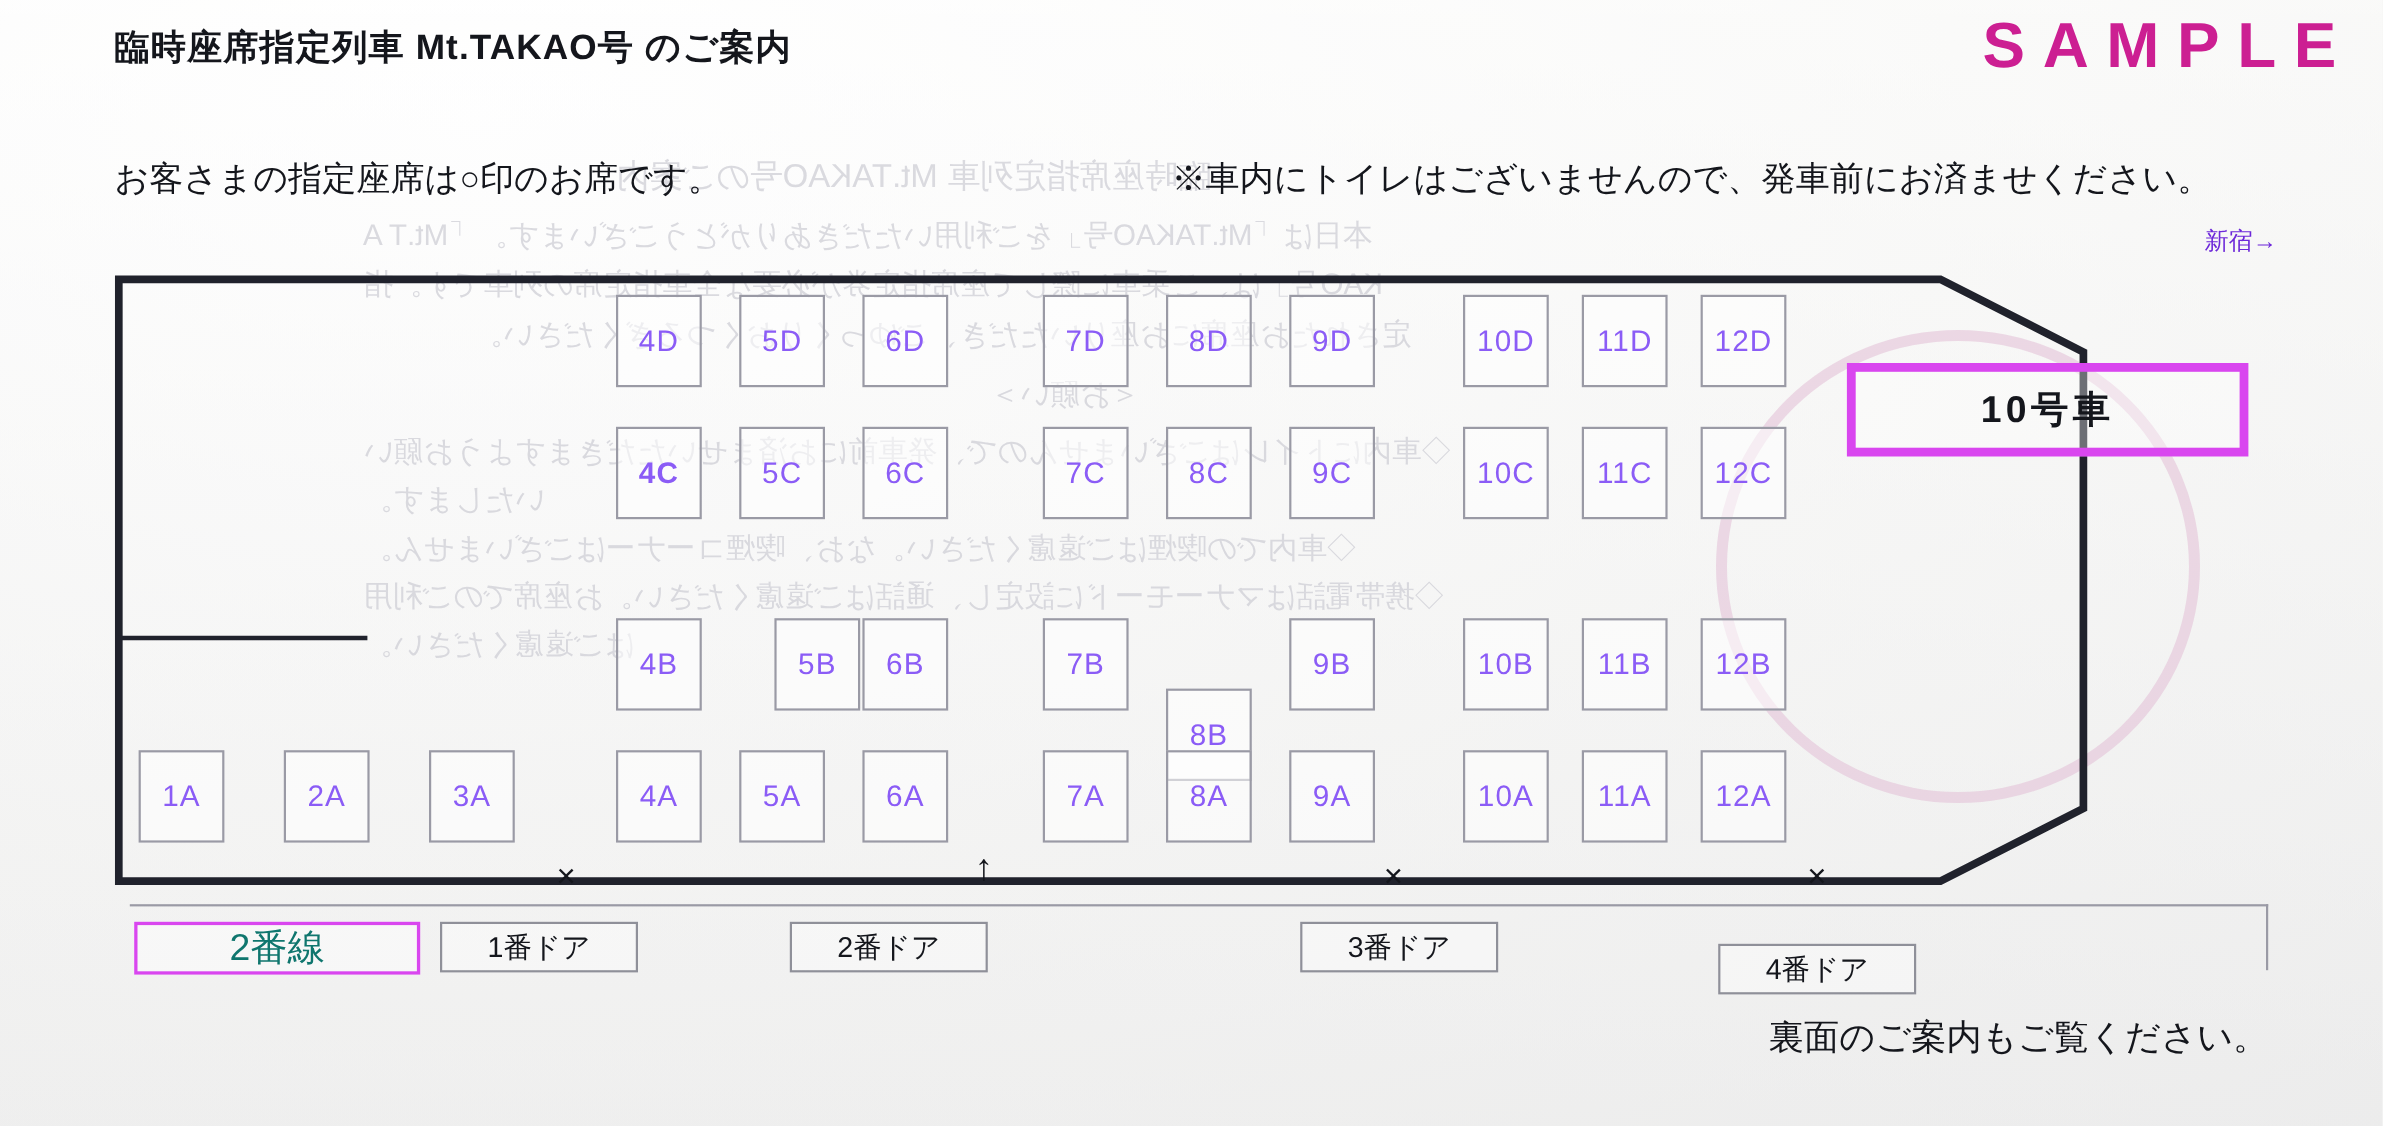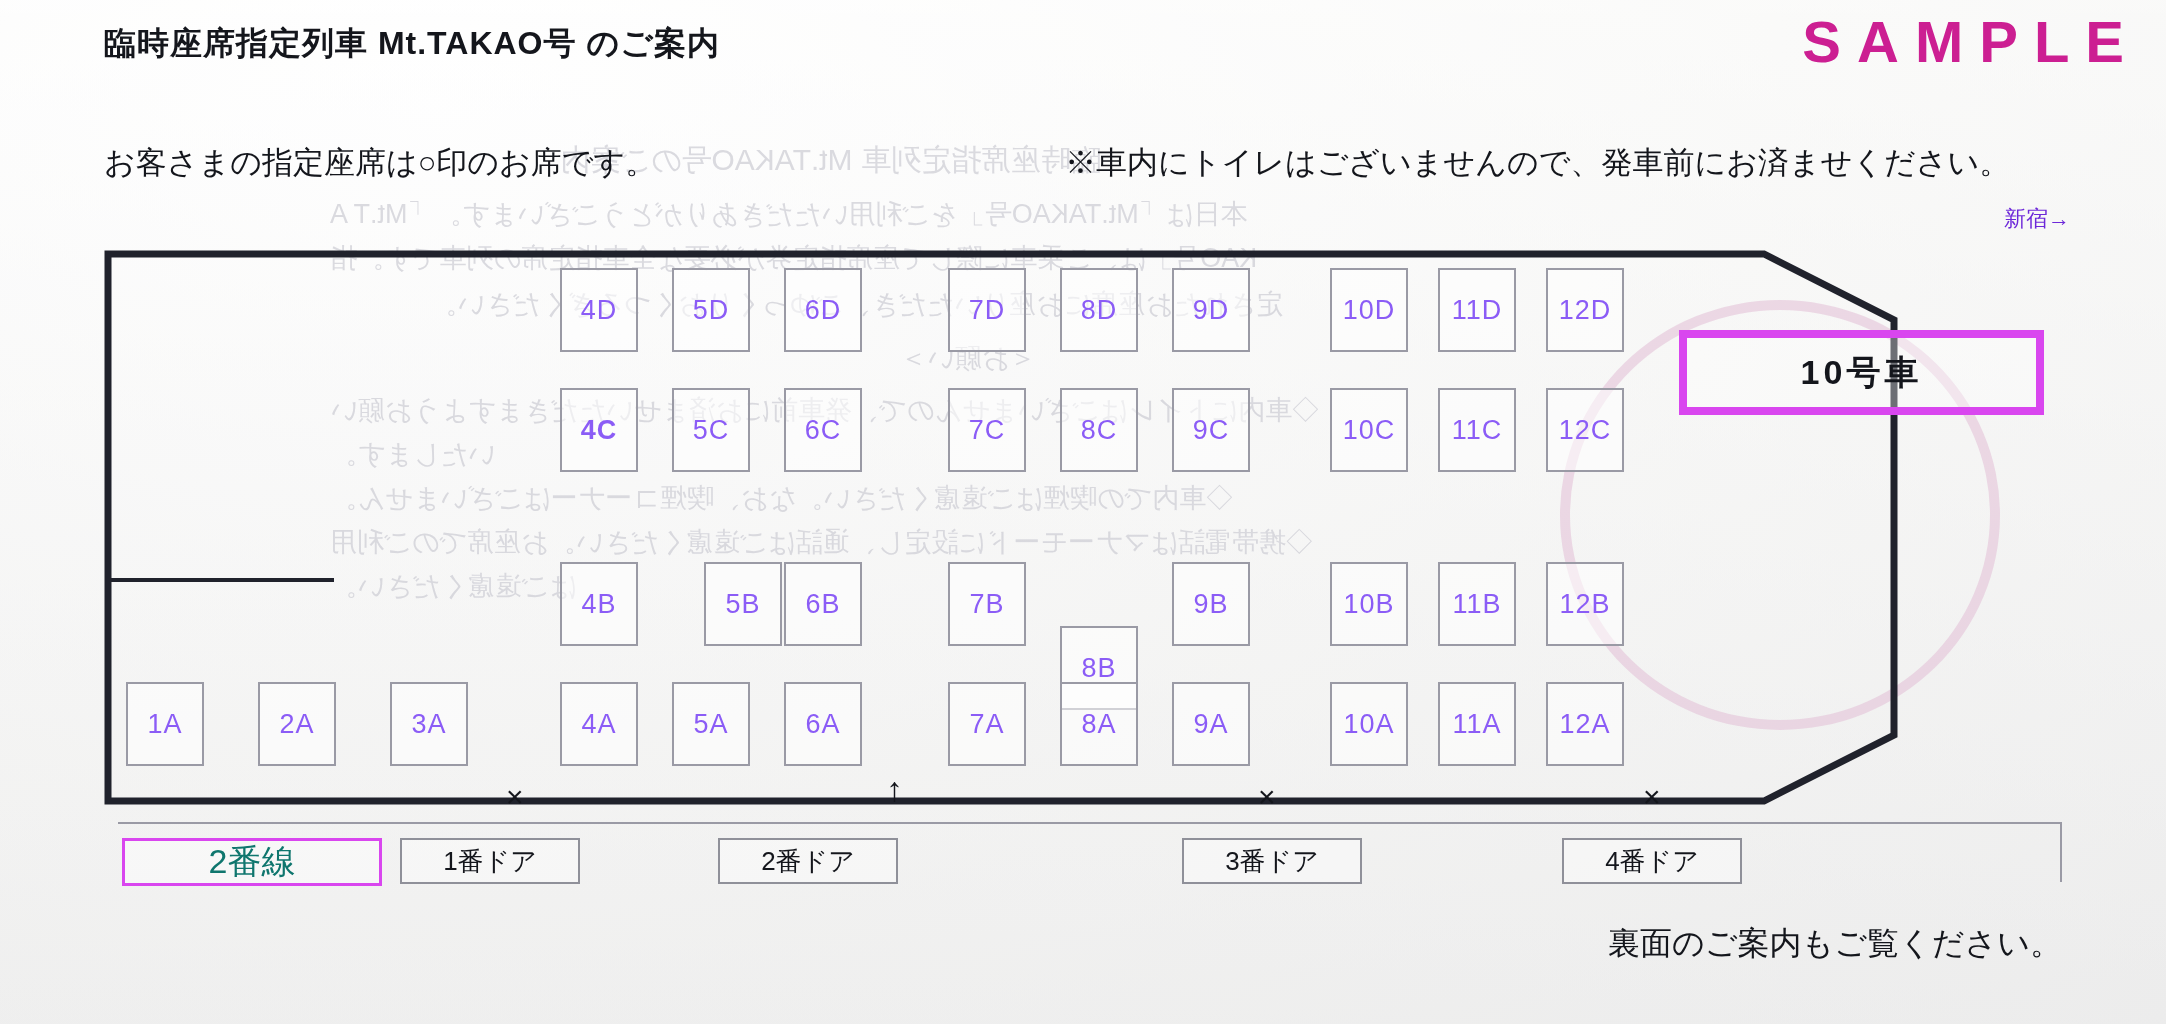--- a/index.html
+++ b/index.html
@@ -220,21 +220,21 @@
   </div>
 
 <div id="bottom-rule"></div>
 <div id="bottom-rule-right"></div>
 
 <div id="track-label">2番線</div>
 <div id="door-layer">
     <div class="door-label" style="left: 400px; width: 180px; top: 838px;">1番ドア</div>
     <div class="door-label" style="left: 718px; width: 180px; top: 838px;">2番ドア</div>
     <div class="door-label" style="left: 1182px; width: 180px; top: 838px;">3番ドア</div>
-    <div class="door-label" style="left: 1562px; width: 180px; top: 838px; text-align: center;">4番ドア</div>
+    <div class="door-label" style="left: 1562px; width: 180px; top: 858px; text-align: center;">4番ドア</div>
   </div>
 <div id="mark-layer">
     <div class="xmark" style="left: 506px; top: 780px;">×</div>
     <div class="xmark" style="left: 1258px; top: 780px;">×</div>
     <div class="xmark" style="left: 1643px; top: 780px;">×</div>
     <div id="arrow-up" style="left: 886px; top: 770px;">↑</div>
   </div>
 
 <div id="footer-note">裏面のご案内もご覧ください。</div>
 

